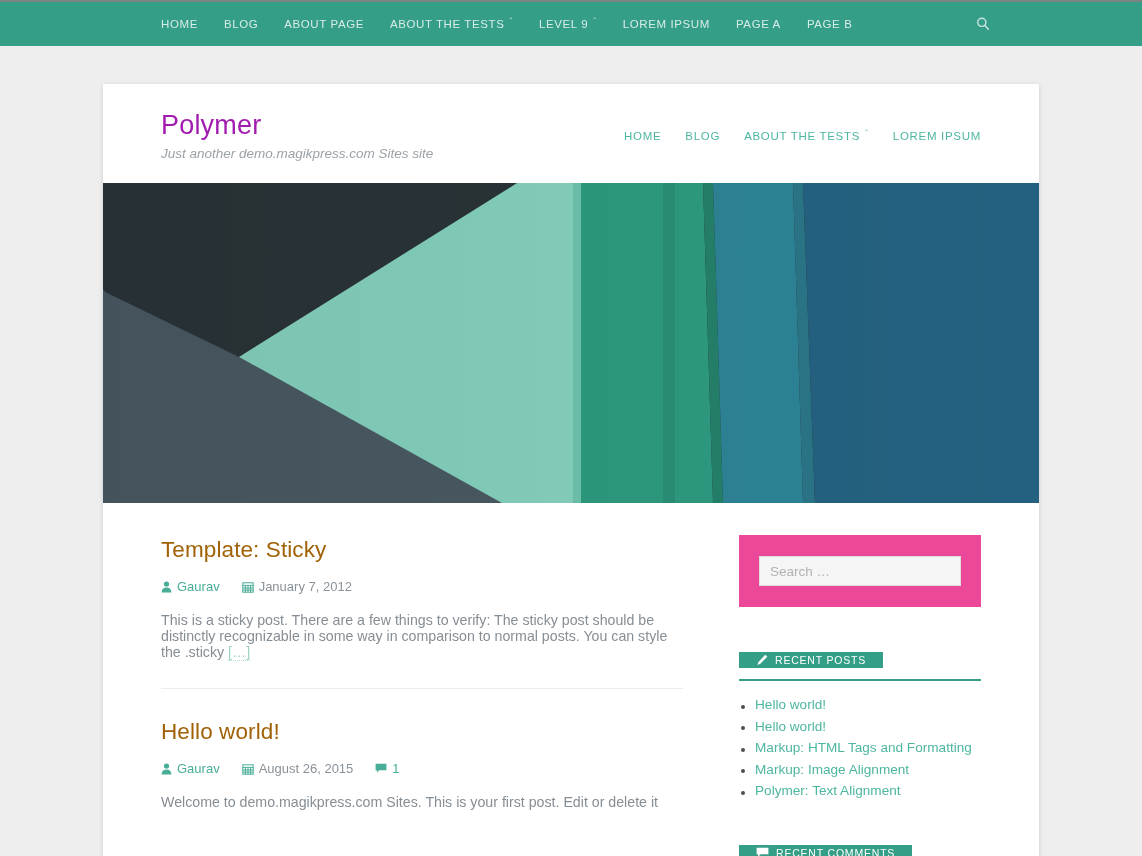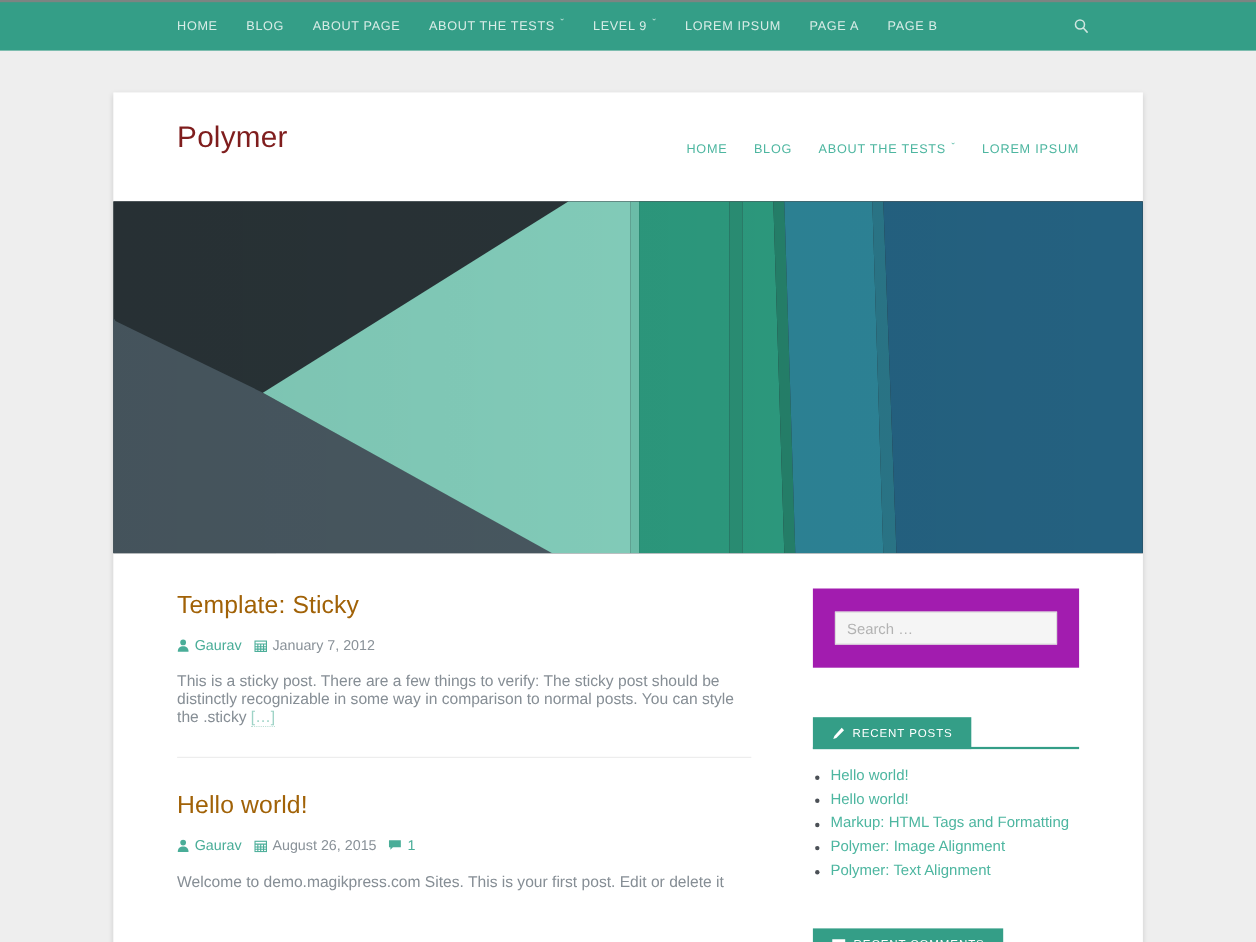--- a/index.html
+++ b/index.html
@@ -77,21 +77,21 @@
   
   .site-header {
     position: relative;
     height: 99px;
     padding: 0 58px;
   }
   .site-title {
     position: absolute;
     left: 58px; top: 26px;
     font-size: 27px;
-    color: #7f1d1d;
+    color: #a21caf;
     font-weight: 400;
     letter-spacing: .2px;
   }
   .site-desc {
     position: absolute;
     left: 58px; top: 62px;
     font-size: 13.5px;
     color: #9aa3a8;
     font-style: italic;
   }
@@ -144,21 +144,21 @@
     font-size: 22.5px;
     color: #a16207;
     font-weight: 400;
     letter-spacing: .1px;
     margin-bottom: 16px;
     cursor: pointer;
   }
   .post-meta {
     display: flex;
     align-items: center;
-    gap: 6px;
+    gap: 17px;
     font-size: 13px;
     color: #8a9299;
     margin-bottom: 18px;
   }
   .meta-item {
     display: flex;
     align-items: center;
     gap: 5px;
     white-space: nowrap;
   }
@@ -180,21 +180,21 @@
     cursor: pointer;
   }
   .post-divider {
     height: 1px;
     background: #ececec;
     margin: 28px 0 30px 0;
   }
 
   
   .widget-search {
-    background: #a21caf;
+    background: #ec4899;
     padding: 21px 20px;
     margin-bottom: 45px;
   }
   .search-input {
     width: 100%;
     height: 30px;
     border: 1px solid #dcdcdc;
     background: #f5f5f5;
     padding: 0 10px;
     font-size: 13.5px;
@@ -211,21 +211,21 @@
     height: 29px;
   }
   .widget-title {
     display: inline-flex;
     align-items: center;
     gap: 7px;
     background: #349e87;
     color: #ffffff;
     font-size: 10.5px;
     letter-spacing: .8px;
-    height: 29px;
+    height: 16px;
     padding: 0 17px;
   }
   .widget-title .w-icon { display: inline-flex; align-items: center; }
   .widget-list {
     list-style: none;
     margin-top: 16px;
   }
   .widget-list li {
     position: relative;
     padding-left: 16px;
@@ -282,20 +282,21 @@
       <circle cx="9.8" cy="9.3" r="4.1"></circle>
       <line x1="12.9" y1="12.5" x2="16.3" y2="16.2" stroke-linecap="round"></line>
     </svg>
   </span>
 </div>
 
 <div class="card">
 
   <header class="site-header">
     <h1 class="site-title">Polymer</h1>
+    <p class="site-desc">Just another demo.magikpress.com Sites site</p>
     <nav class="header-nav" id="headernav">
         <a href="#">
           <span>HOME</span>
         </a>
         <a href="#">
           <span>BLOG</span>
         </a>
         <a href="#">
           <span>ABOUT THE TESTS</span>
           <span class="chev">ˇ</span>
@@ -422,21 +423,21 @@
                 <path d="M9.2 0.7 L11.3 2.8 L4.3 9.8 L1.5 10.9 L2.5 8.0 Z"></path>
               </svg>
             </span>
             <span>RECENT POSTS</span>
           </span>
         </div>
         <ul class="widget-list" id="recentposts">
             <li>Hello world!</li>
             <li>Hello world!</li>
             <li>Markup: HTML Tags and Formatting</li>
-            <li>Polymer: Image Alignment</li>
+            <li>Markup: Image Alignment</li>
             <li>Polymer: Text Alignment</li>
           </ul>
       </div>
 
       <div class="widget">
         <div class="widget-head">
           <span class="widget-title">
             <span class="w-icon">
               <svg width="13" height="11" viewBox="0 0 13 11" fill="currentColor">
                 <path d="M0.6 0.8 H12.4 V7.2 H4.6 L2.1 9.9 V7.2 H0.6 Z"></path>

